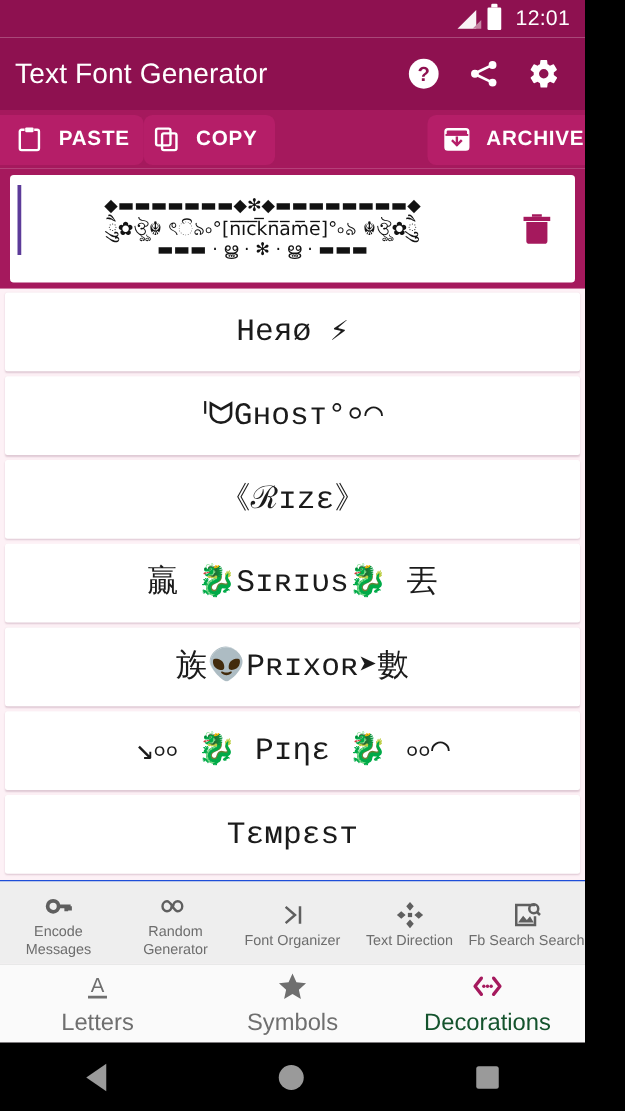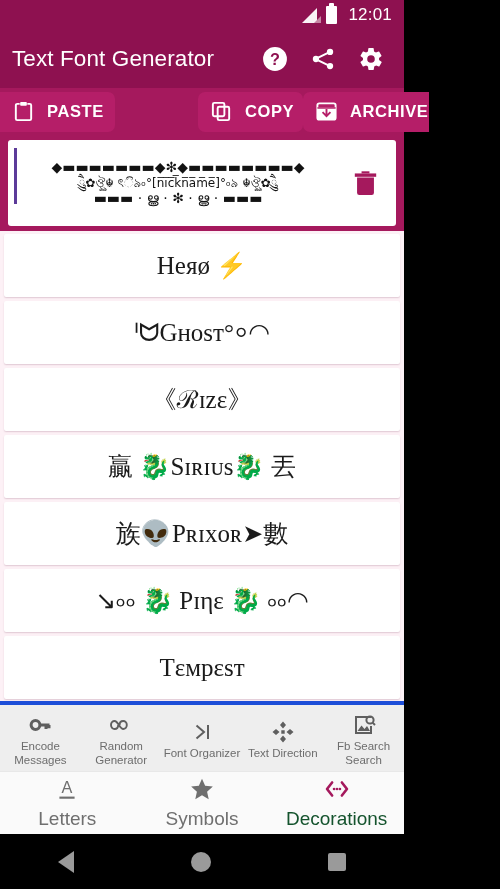--- a/index.html
+++ b/index.html
@@ -6,21 +6,21 @@
     margin: 0; padding: 0;
     background: #000;
   }
   body {
     width: 500px; height: 889px;
     font-family: "Liberation Sans", sans-serif;
     overflow: hidden;
     position: relative;
   }
   #app {
-    width: 404px; height: 889px;
+    width: 468px; height: 889px;
     position: relative;
     display: flex;
     flex-direction: column;
     background: #fdf1f6;
   }
 
   
   .statusbar {
     height: 30px;
     background: #8e1150;
@@ -114,22 +114,21 @@
   .act-paste {
     background: #b51e68;
     border-radius: 0 7px 7px 0;
     margin-left: 0;
     width: 115px;
   }
   .act-copy {
     background: #b51e68;
     border-radius: 7px;
     width: 105px;
-    justify-content: flex-start;
-    margin-left: 83px;
+    justify-content: flex-end;
   }
   .act-archive {
     background: #b51e68;
     border-radius: 7px 0 0 7px;
     width: 126px;
     margin-left: auto;
     padding-right: 12px;
   }
   .act-ico { width: 23px; height: 23px; flex: none; }
 
@@ -163,21 +162,21 @@
     text-align: center;
     font-family: "DejaVu Sans", sans-serif;
     font-size: 13.5px;
     line-height: 1.22;
     color: #121212;
     letter-spacing: 0px;
     word-break: break-word;
     padding: 0 2px;
   }
   .deco-text .l1 { display:block; font-size: 14px; }
-  .deco-text .l2 { display:block; font-size: 12px; }
+  .deco-text .l2 { display:block; font-size: 15px; }
   .deco-text .l3 { display:block; font-size: 14px; }
   .trash-btn {
     width: 54px;
     display: flex;
     align-items: center;
     justify-content: center;
     flex: none;
   }
   .trash-ico { width: 27px; height: 30px; }
 
@@ -194,36 +193,36 @@
     height: 63px;
     border-radius: 2px;
     box-shadow: 0 1px 1.5px rgba(120,60,90,.22);
     display: flex;
     align-items: center;
     justify-content: center;
     box-sizing: border-box;
     overflow: hidden;
   }
   .card-text {
-    font-family: Liberation Serif, serif;
+    font-family: Liberation Mono, monospace;
     font-size: 25px;
     color: #1b1b1b;
     text-align: center;
     line-height: 1.1;
     white-space: nowrap;
   }
 
   
   .feature-bar {
     height: 66px;
     background: #eeeeee;
     display: flex;
     align-items: stretch;
     flex: none;
-    border-top: 4px solid #1d4ed8;
+    border-top: 1px solid #1d4ed8;
   }
   .feat {
     flex: 1;
     display: flex;
     flex-direction: column;
     align-items: center;
     justify-content: center;
     gap: 3px;
     padding-top: 4px;
     box-sizing: border-box;

